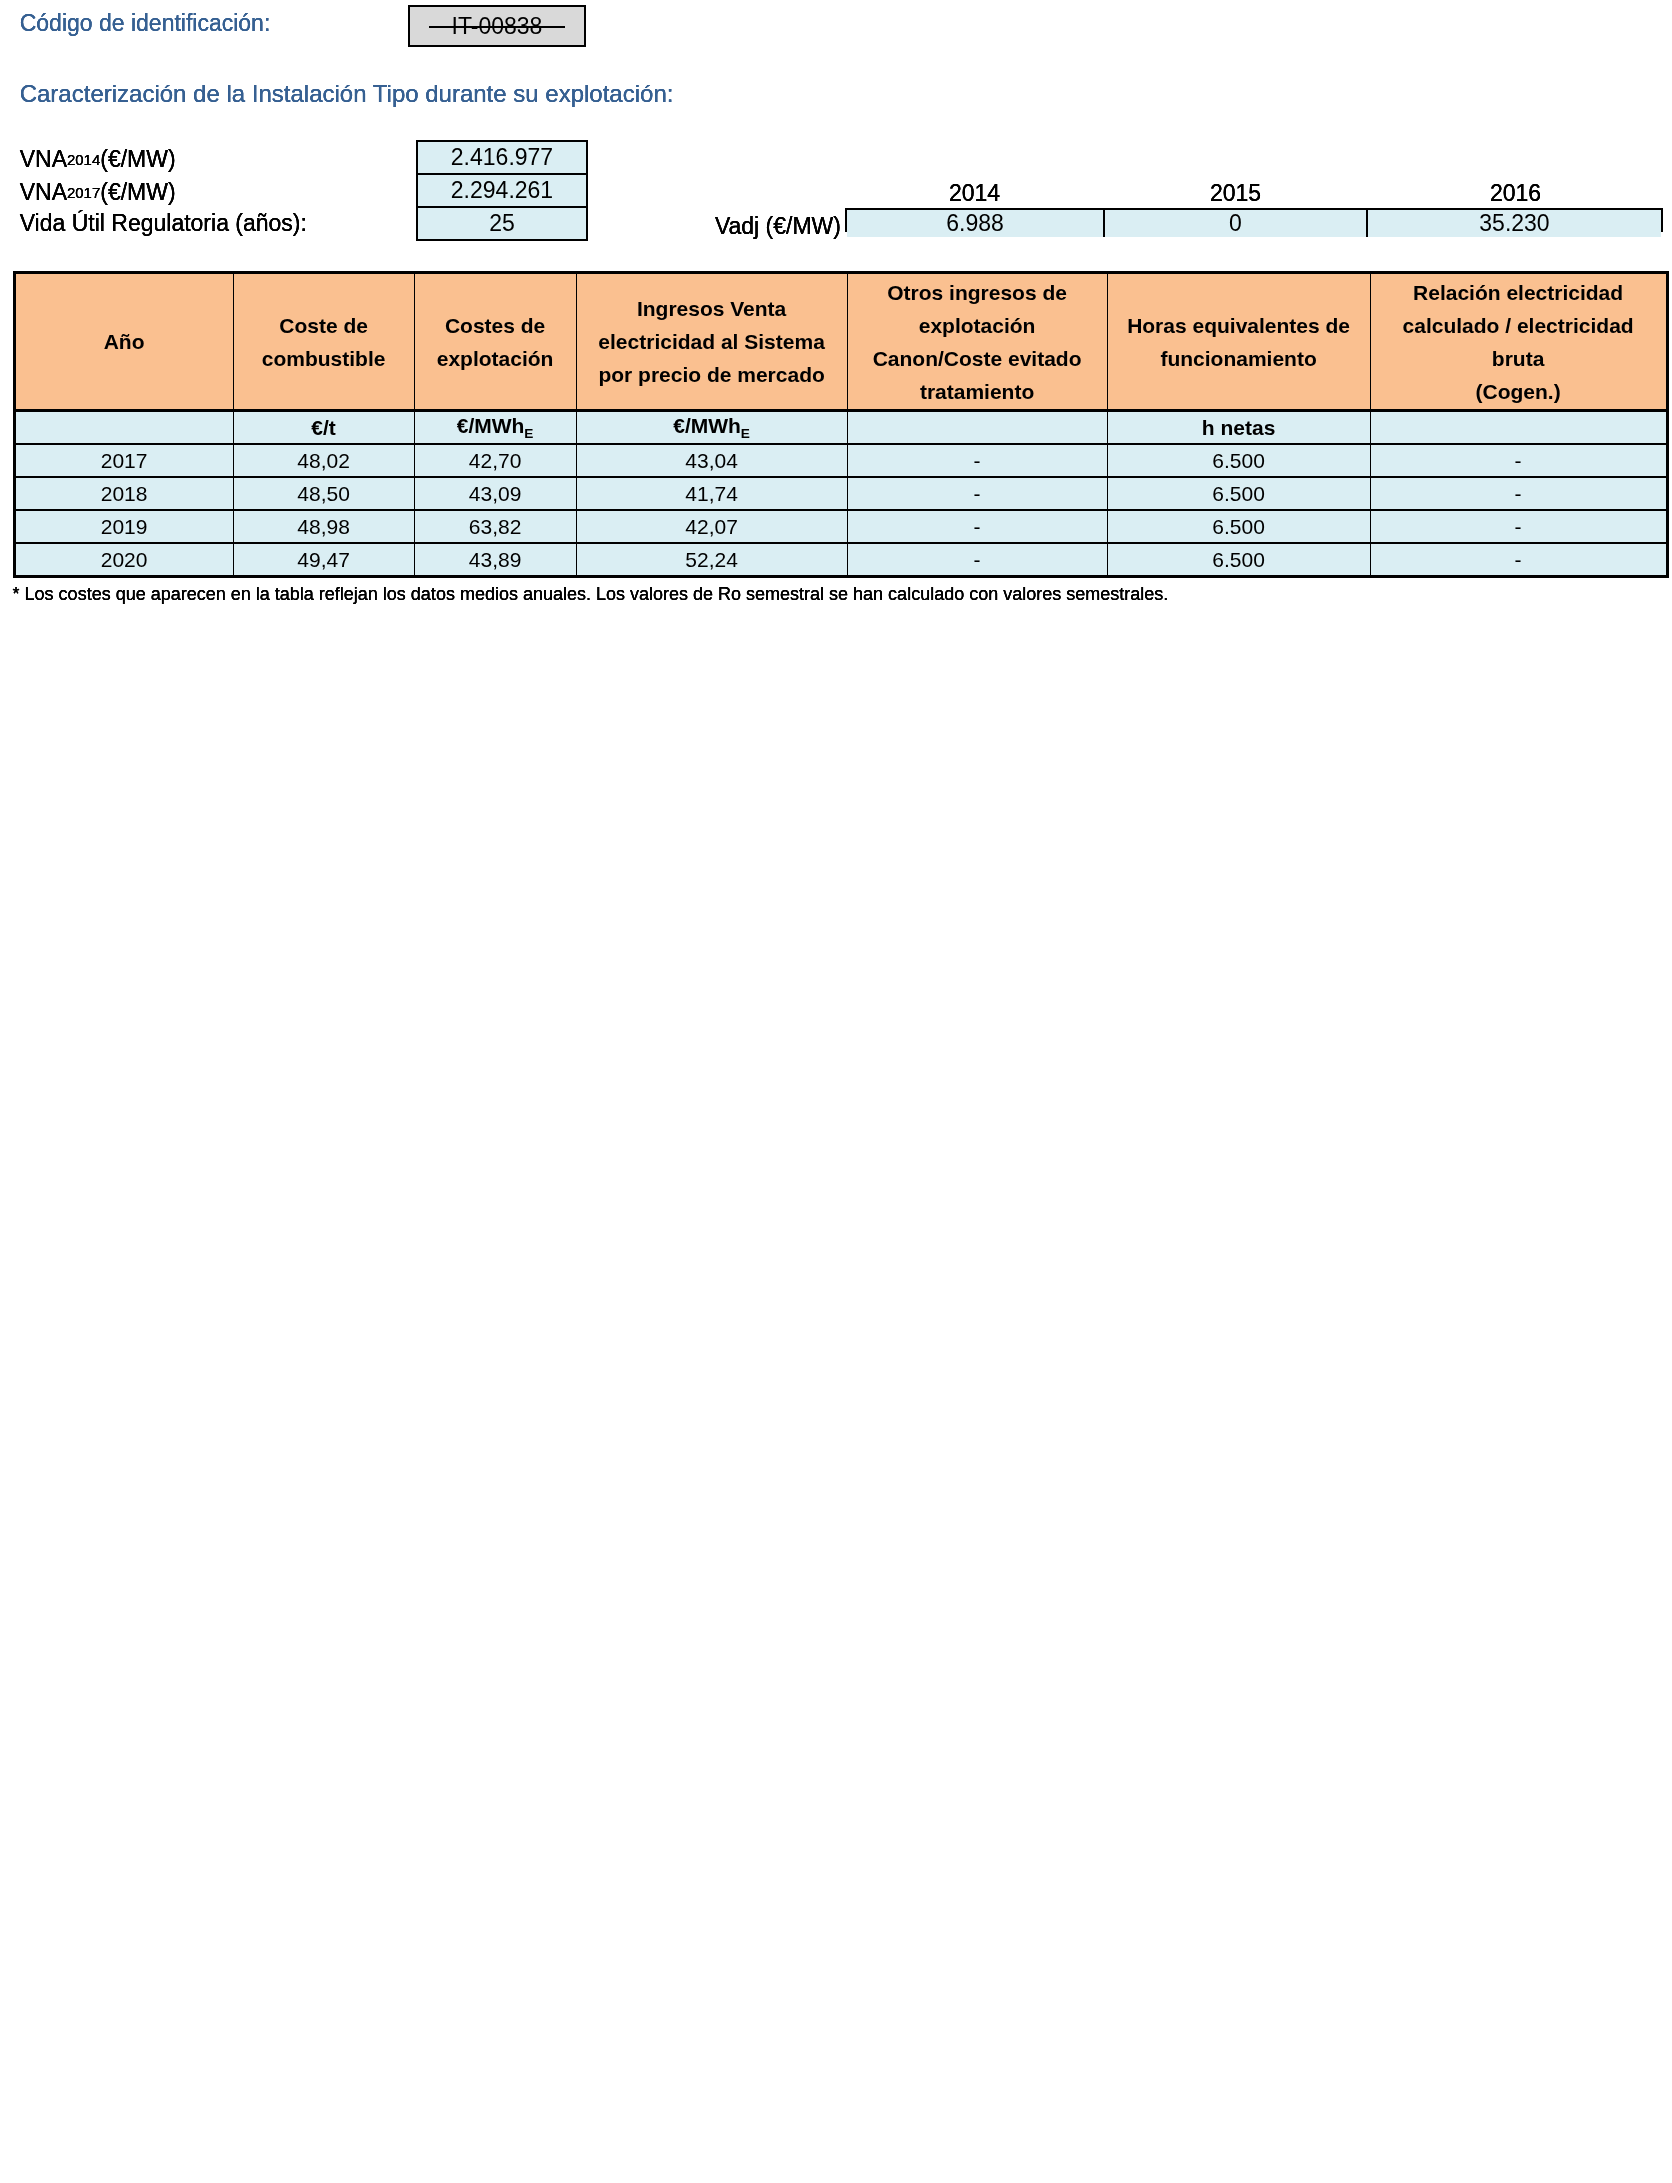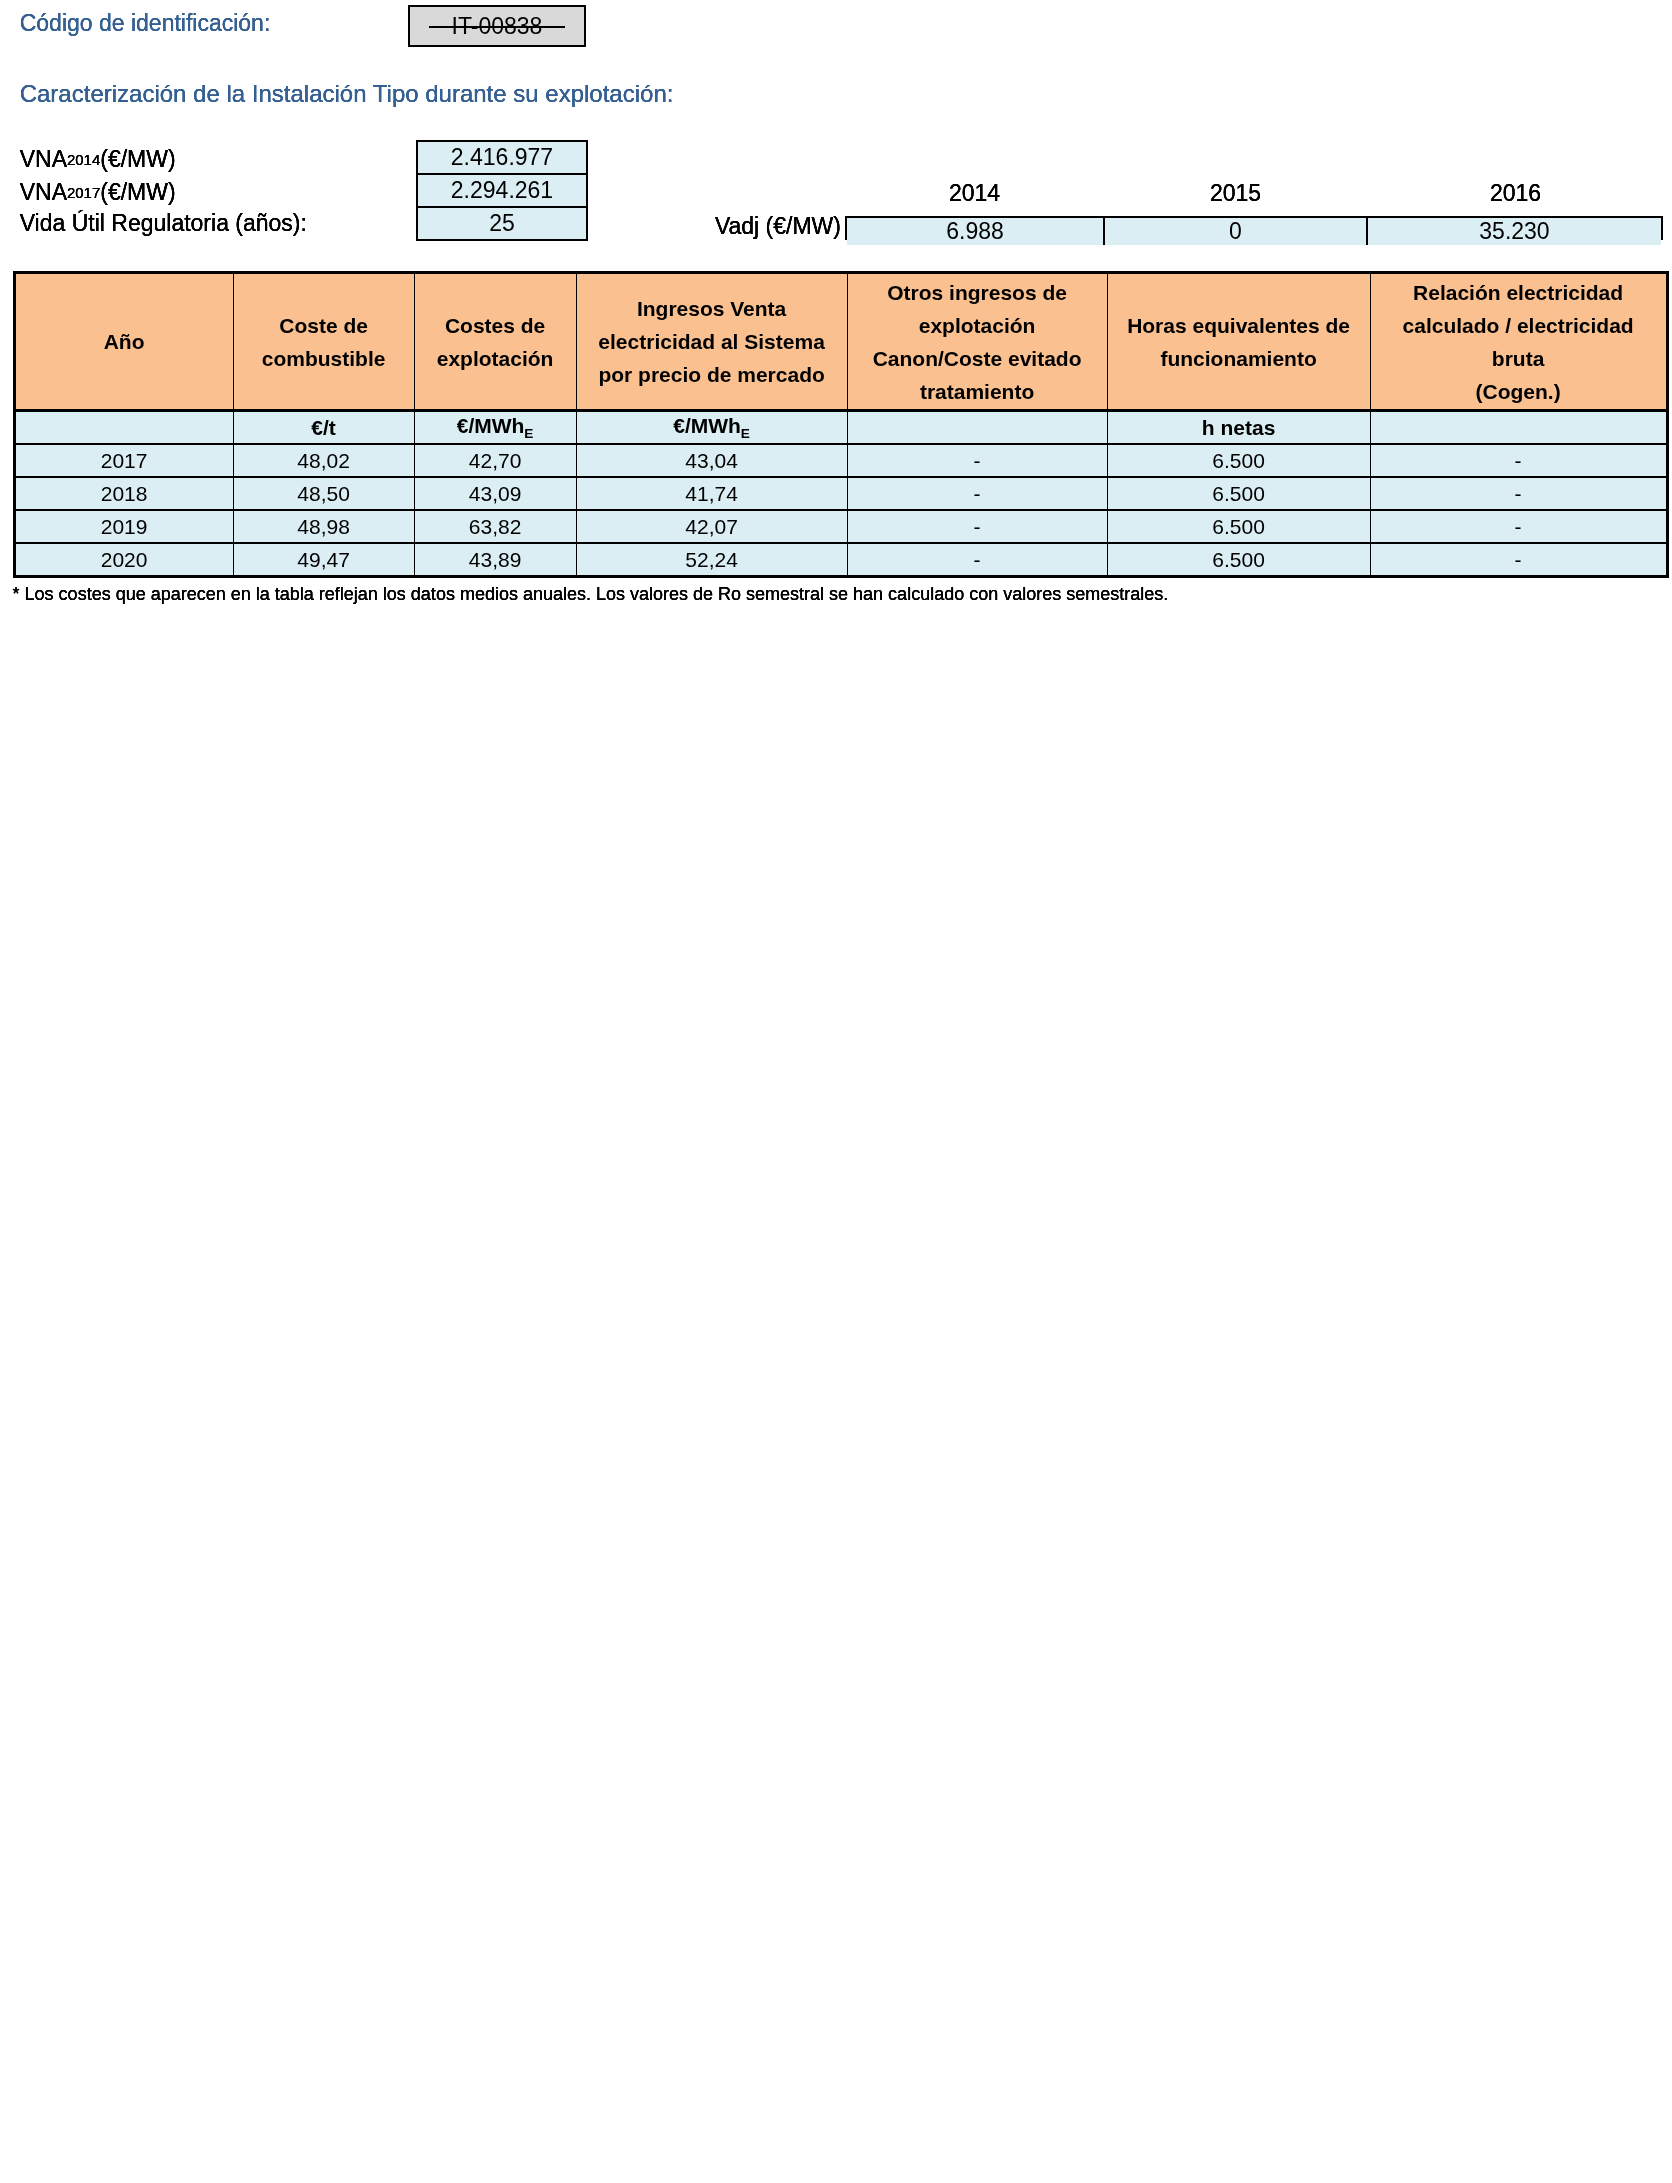--- a/index.html
+++ b/index.html
@@ -47,21 +47,21 @@
     justify-content:center;font-size:23px;
   }
   .year-label.y1{left:845px;width:259px}
   .year-label.y2{left:1104px;width:263px}
   .year-label.y3{left:1367px;width:297px}
   .vadj-label{
     position:absolute;left:621px;width:220px;top:209px;height:34px;
     display:flex;align-items:center;justify-content:flex-end;font-size:23px;
   }
   .vadj-box{
-    position:absolute;left:845px;top:216px;width:818px;height:24px;
+    position:absolute;left:845px;top:208px;width:818px;height:24px;
     border:2.4px solid #000;box-sizing:border-box;
     display:grid;grid-template-columns:256px 263px 1fr;
   }
   .vadj-cell{
     background:#DAEEF3;border-left:2.4px solid #000;box-sizing:border-box;
     display:flex;align-items:center;justify-content:center;font-size:23px;
   }
   .vadj-cell:first-child{border-left:none;}
 
   table.t{

